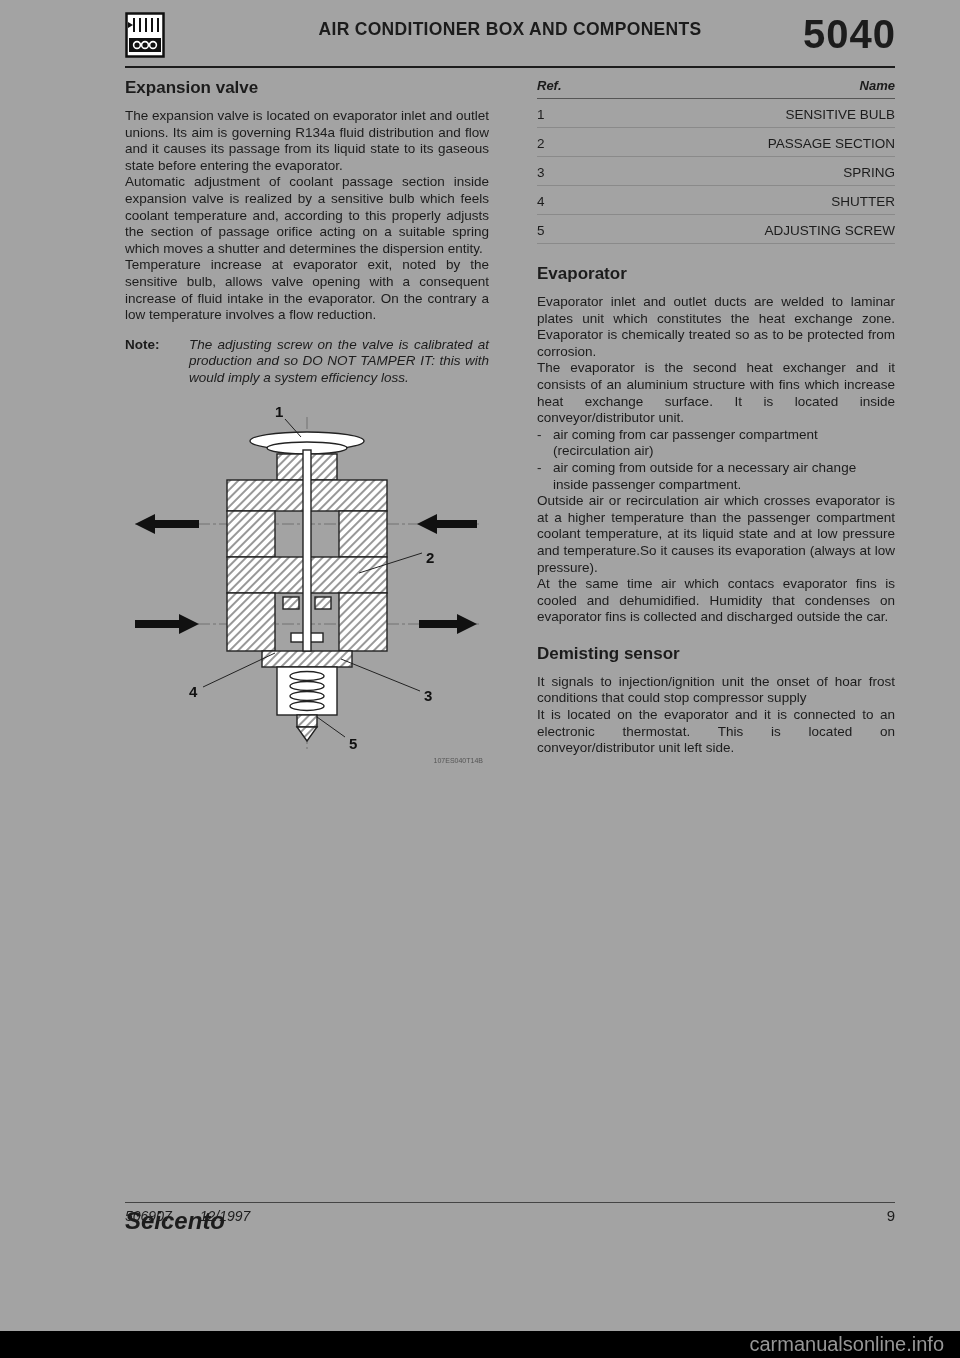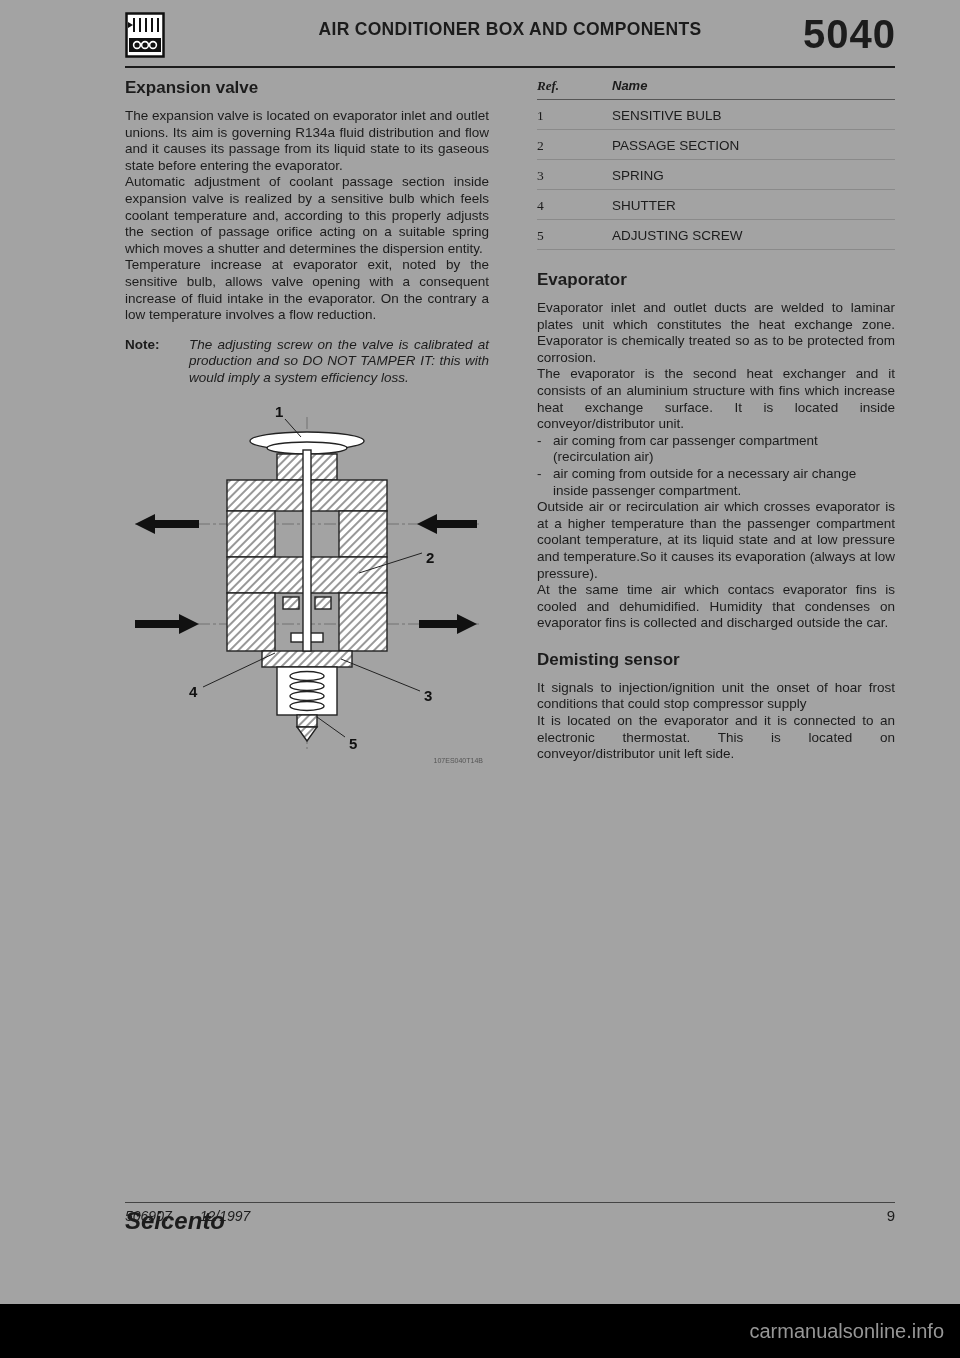--- a/index.html
+++ b/index.html
@@ -26,35 +26,35 @@
 
   .note { display:flex; margin-top:13px; font-size:13.5px; line-height:16.6px; }
   .note-label { font-weight:bold; flex:0 0 64px; }
   .note-text  { font-style:italic; flex:1; text-align:justify; }
 
   .figure-wrap { margin-top:14px; padding-left:2px; }
 
   .ref-table { width:100%; font-size:13.5px; margin-bottom:20px; }
   .ref-table .thead { display:flex; font-weight:bold; font-style:italic; font-size:13px; padding:2px 0 5px; border-bottom:1px solid #555; }
   .ref-table .row { display:flex; padding:8px 0 5px; border-bottom:1px solid #8a8a8a; }
-  .ref-col { flex:0 0 75px; width:75px;font-family:Liberation Serif, serif; }
-  .name-col { flex:1; }
+  .ref-col { flex:0 0 75px; width:75px; }
+  .name-col { flex:1;text-align:right; }
 
   .bullet { display:flex; font-size:13.5px; line-height:16.6px; }
   .bullet .dash { flex:0 0 16px; }
   .bullet .bt { flex:1; }
 
   .footer-rule { position:absolute; top:1202px; left:125px; width:770px; height:1px; background:#444; }
   .footer { position:absolute; top:1207px; left:125px; width:770px; display:flex; align-items:baseline; font-size:14px; }
   .footer .code, .footer .date { font-style:italic; }
   .footer .date { margin-left:28px; }
   .footer .brand { position:absolute; left:0; right:0; text-align:left; font-weight:bold; font-style:italic; font-size:24px; }
   .footer .pagenum { margin-left:auto; font-size:15px; }
 
-  .watermark-bar { position:absolute; left:0; bottom:0; width:100%; height:54px; background:#000;
+  .watermark-bar { position:absolute; left:0; bottom:0; width:100%; height:27px; background:#000;
     display:flex; align-items:center; justify-content:flex-end; padding-right:16px; }
   .watermark-bar span { color:#969696; font-size:20px; }
 </style>
 </head>
 <body>
 
 <div class="page">
 
   <div class="crop-top">
     <div class="inner">DESCRIPTIONS AND OPERATION</div>

